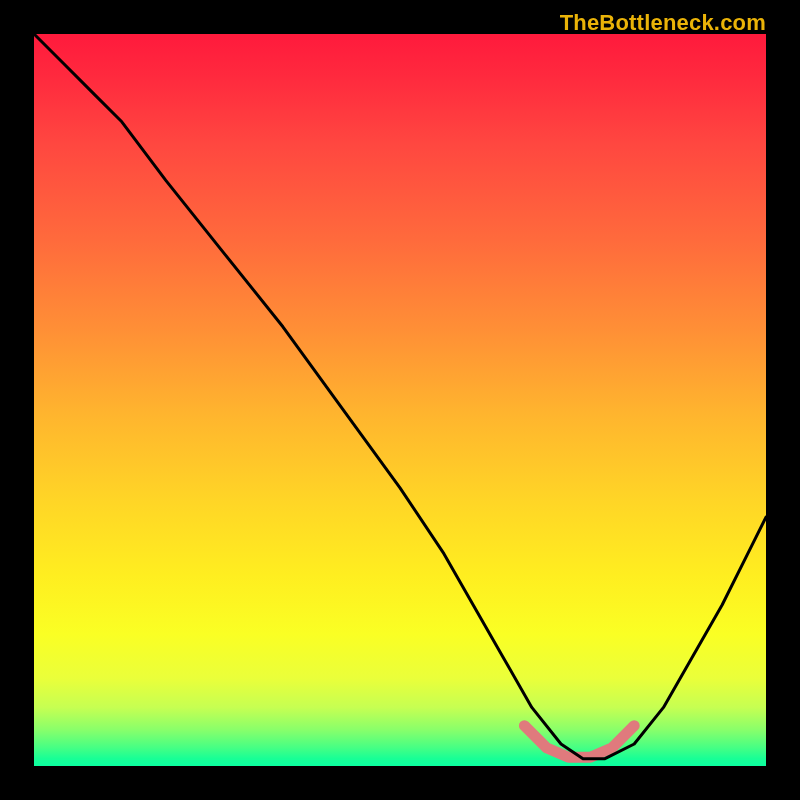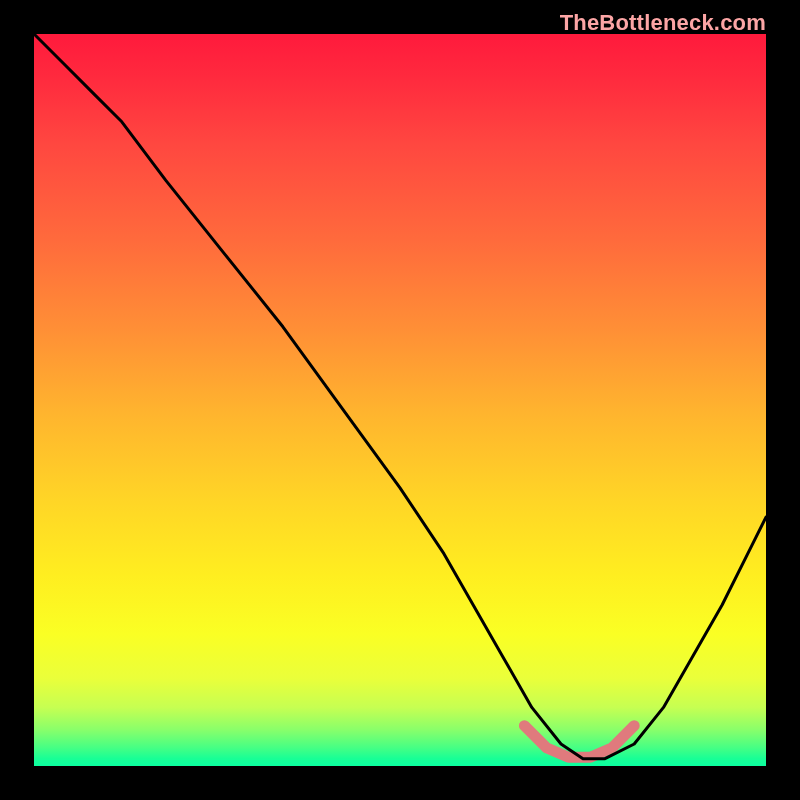--- a/index.html
+++ b/index.html
@@ -23,21 +23,21 @@
       #8aff6a 95%,
       #46ff84 97.5%,
       #18ff96 99%,
       #0cffa0 100%);
   }
   .curve { position: absolute; inset: 0; }
   .watermark {
     position: absolute;
     top: 10px;
     right: 34px;
-    color: #fca5a5;
+    color: #eab308;
     font-size: 22px;
     font-weight: 600;
     letter-spacing: 0.2px;
   }
 </style>
 </head>
 <body>
 
 <div class="frame">
 

